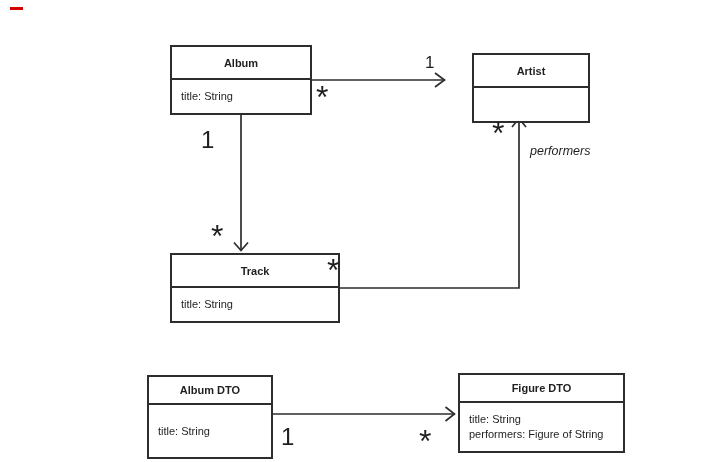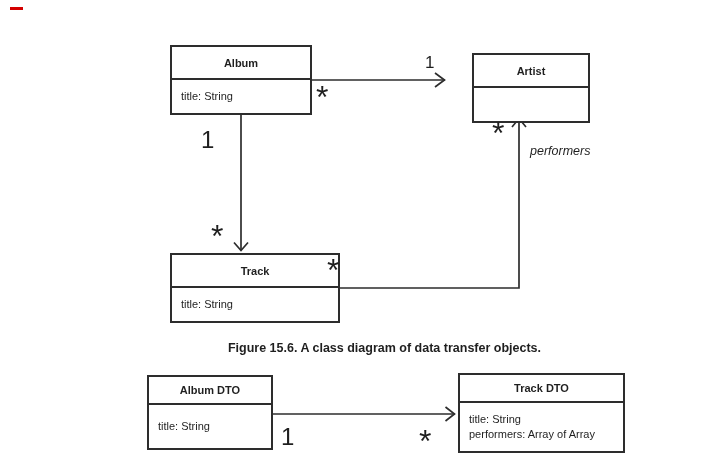--- a/index.html
+++ b/index.html
@@ -91,43 +91,42 @@
     <div class="uml-head head-tall">Artist</div>
   </div>
 
   <div class="uml-box" style="left:170px; top:253px; width:170px; height:70px;">
     <div class="uml-head head-tall">Track</div>
     <div class="uml-attrs">
       <div>title: String</div>
     </div>
   </div>
 
-  <div class="uml-box" style="left:147px; top:375px; width:126px; height:75px;">
+  <div class="uml-box" style="left:147px; top:375px; width:126px; height:84px;">
     <div class="uml-head head-short">Album DTO</div>
     <div class="uml-attrs">
       <div>title: String</div>
     </div>
   </div>
 
   <div class="uml-box" style="left:458px; top:373px; width:167px; height:80px;">
-    <div class="uml-head head-short">Track DTO</div>
+    <div class="uml-head head-short">Figure DTO</div>
     <div class="uml-attrs">
       <div>title: String</div>
-      <div>performers: Array of Array</div>
+      <div>performers: Figure of String</div>
     </div>
   </div>
 
   <div class="label num-sm" style="left:425px; top:54px;">1</div>
   <div class="label star" style="left:316px; top:81px;">*</div>
 
   <div class="label num-lg" style="left:201px; top:128px;">1</div>
   <div class="label star" style="left:211px; top:220px;">*</div>
 
   <div class="label star" style="left:327px; top:254px;">*</div>
   <div class="label star" style="left:492px; top:117px;">*</div>
   <div class="label role" style="left:530px; top:144px;">performers</div>
 
   <div class="label num-lg" style="left:281px; top:425px;">1</div>
   <div class="label star" style="left:419px; top:425px;">*</div>
 
-  <div class="caption">Figure 15.6. A class diagram of data transfer objects.</div>
 
 </div>
 
 </body></html>

